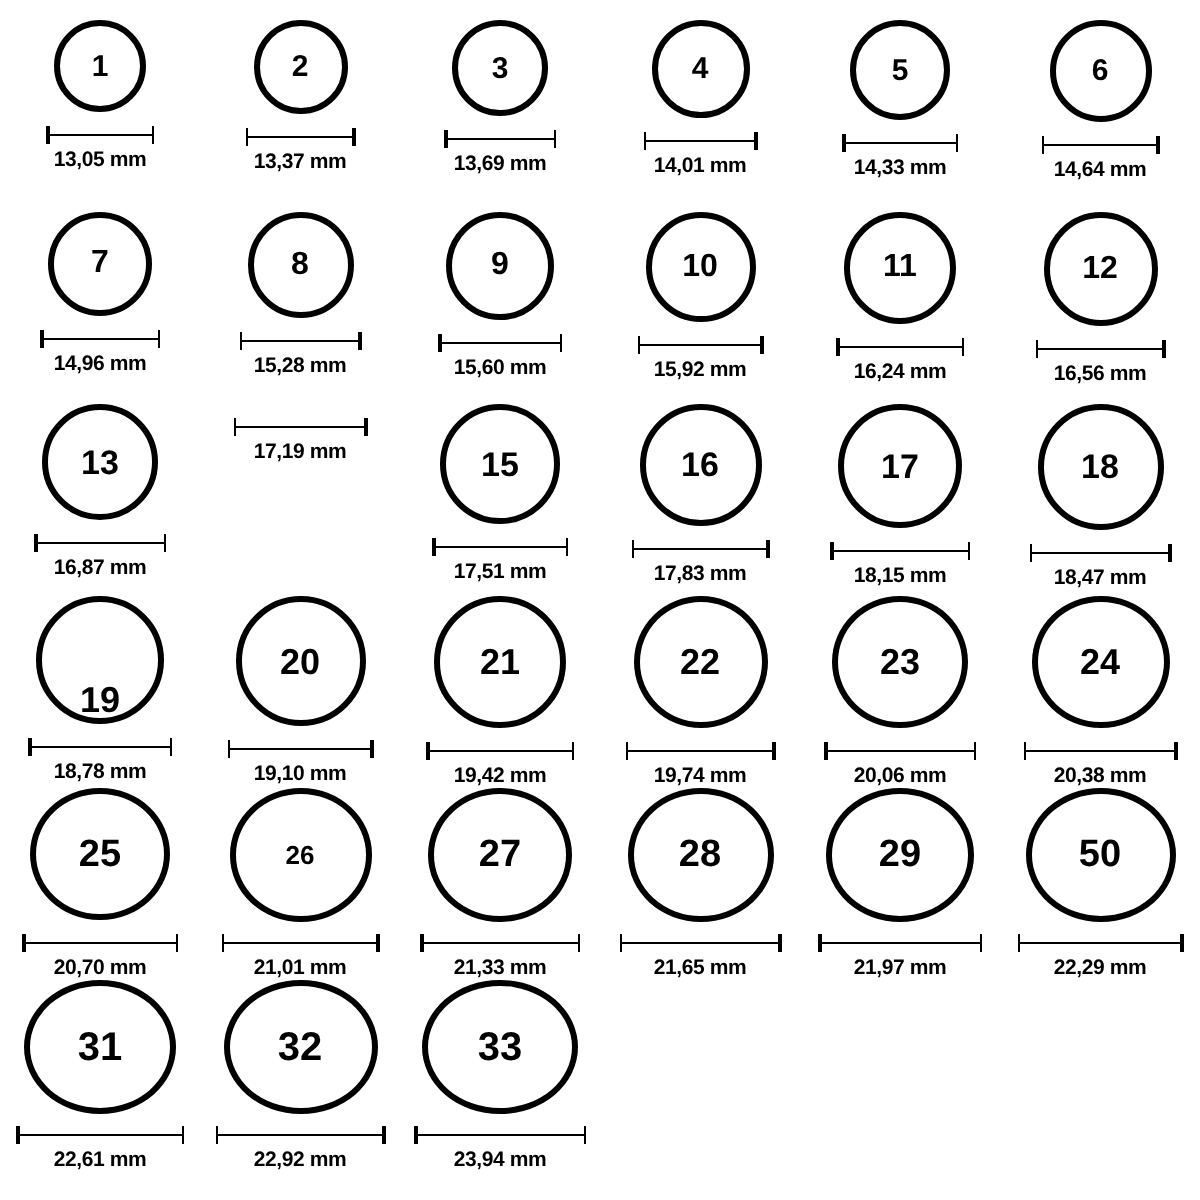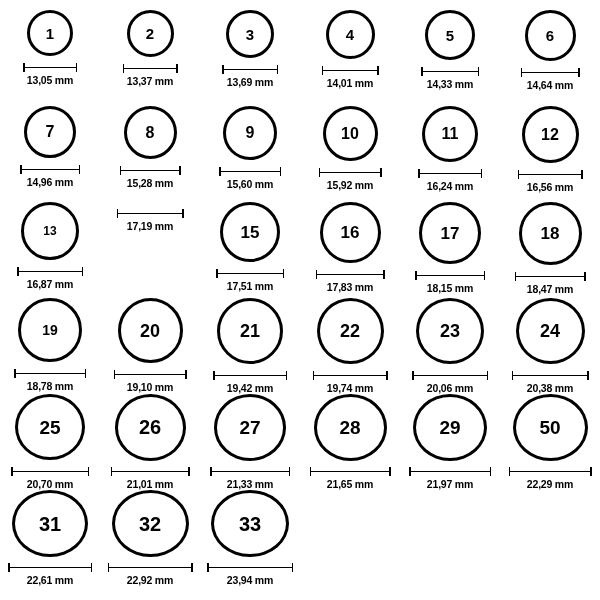--- a/index.html
+++ b/index.html
@@ -189,21 +189,21 @@
       <div class="cell">
         <div class="ring" style="width: 57px; height: 57px; font-size: 16px;">
           <span>12</span>
         </div>
         <div class="measure">
           <div class="bar" style="width: 65px;"></div>
         </div>
         <div class="label">16,56 mm</div>
       </div>
       <div class="cell">
-        <div class="ring" style="width: 58px; height: 58px; font-size: 12px; align-items: center;">
+        <div class="ring" style="width: 58px; height: 58px; font-size: 17px; align-items: center;">
           <span>13</span>
         </div>
         <div class="measure">
           <div class="bar" style="width: 66px;"></div>
         </div>
         <div class="label">16,87 mm</div>
       </div>
       <div class="cell">
         <div class="measure">
           <div class="bar" style="width: 67px;"></div>
@@ -240,21 +240,21 @@
       <div class="cell">
         <div class="ring" style="width: 63px; height: 63px; font-size: 17px;">
           <span>18</span>
         </div>
         <div class="measure">
           <div class="bar" style="width: 71px;"></div>
         </div>
         <div class="label">18,47 mm</div>
       </div>
       <div class="cell">
-        <div class="ring" style="width: 64px; height: 64px; font-size: 14px;">
+        <div class="ring" style="width: 64px; height: 64px; font-size: 18px; align-items: flex-end;">
           <span>19</span>
         </div>
         <div class="measure">
           <div class="bar" style="width: 72px;"></div>
         </div>
         <div class="label">18,78 mm</div>
       </div>
       <div class="cell">
         <div class="ring" style="width: 65px; height: 65px; font-size: 18px; text-align: right;">
           <span>20</span>
@@ -303,21 +303,21 @@
       <div class="cell">
         <div class="ring" style="width: 70px; height: 70px; font-size: 19px;">
           <span>25</span>
         </div>
         <div class="measure">
           <div class="bar" style="width: 78px;"></div>
         </div>
         <div class="label">20,70 mm</div>
       </div>
       <div class="cell">
-        <div class="ring" style="width: 71px; height: 71px; font-size: 20px;">
+        <div class="ring" style="width: 71px; height: 71px; font-size: 13px;">
           <span>26</span>
         </div>
         <div class="measure">
           <div class="bar" style="width: 79px;"></div>
         </div>
         <div class="label">21,01 mm</div>
       </div>
       <div class="cell">
         <div class="ring" style="width: 72px; height: 72px; font-size: 19px;">
           <span>27</span>

